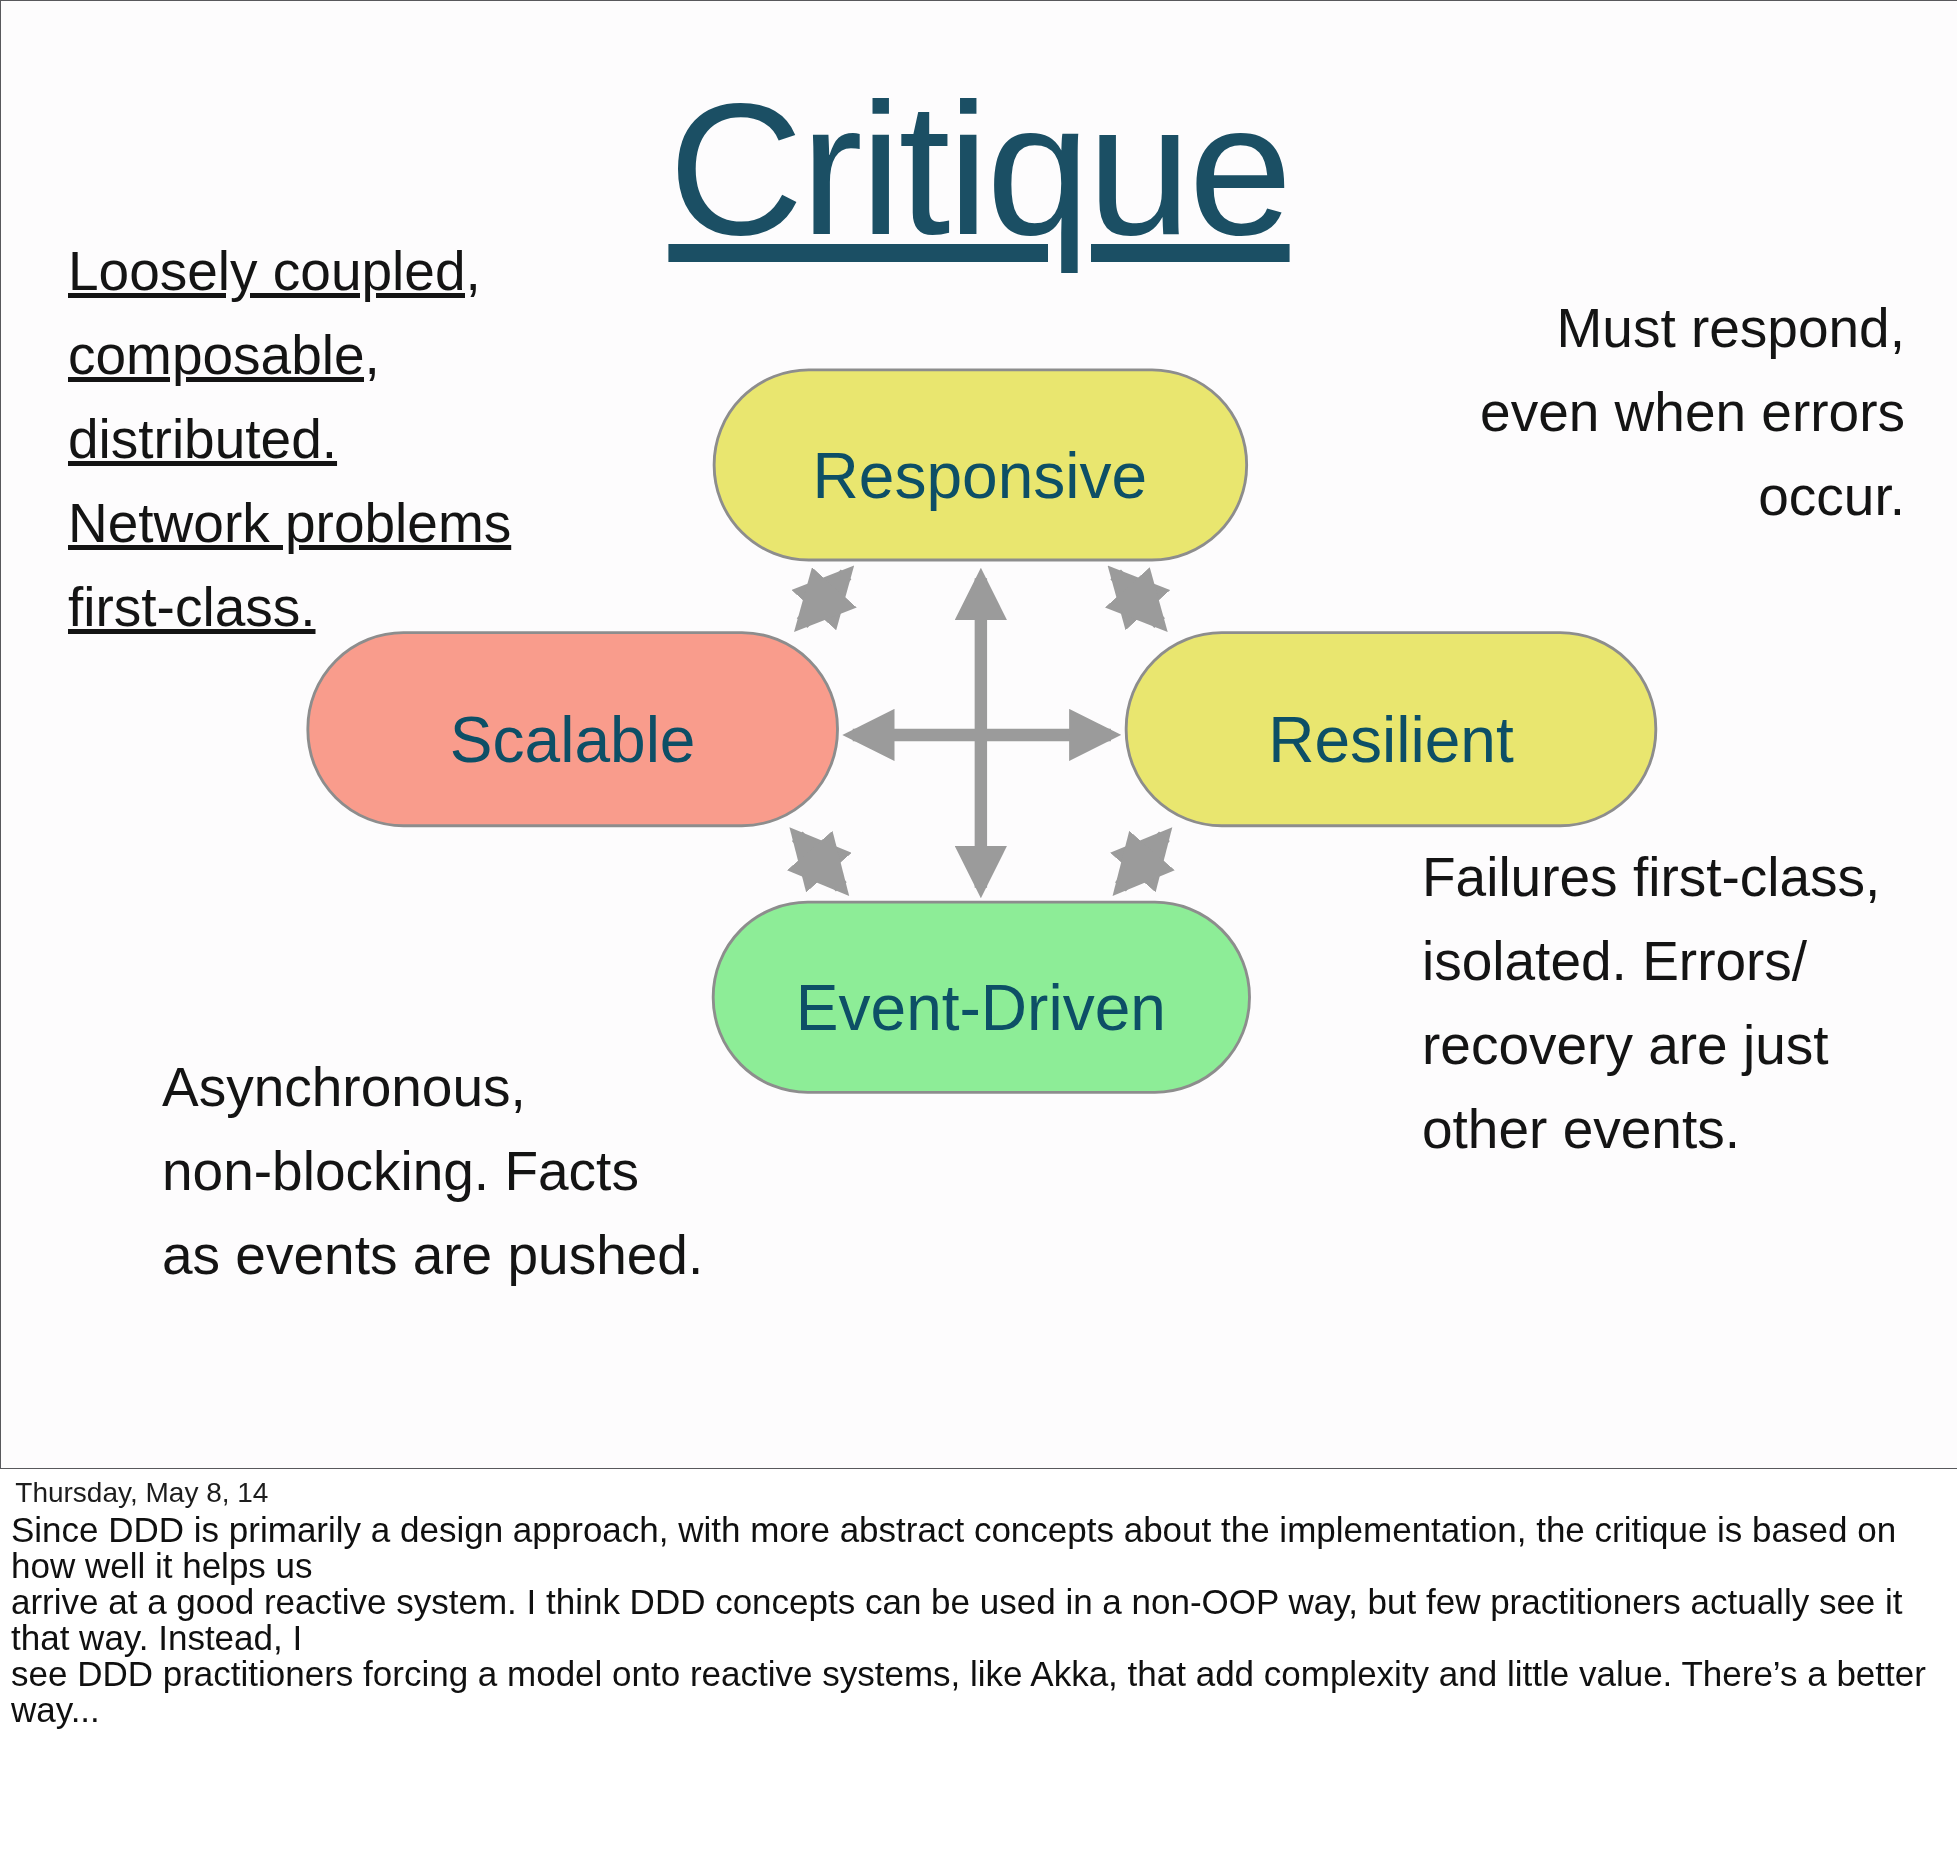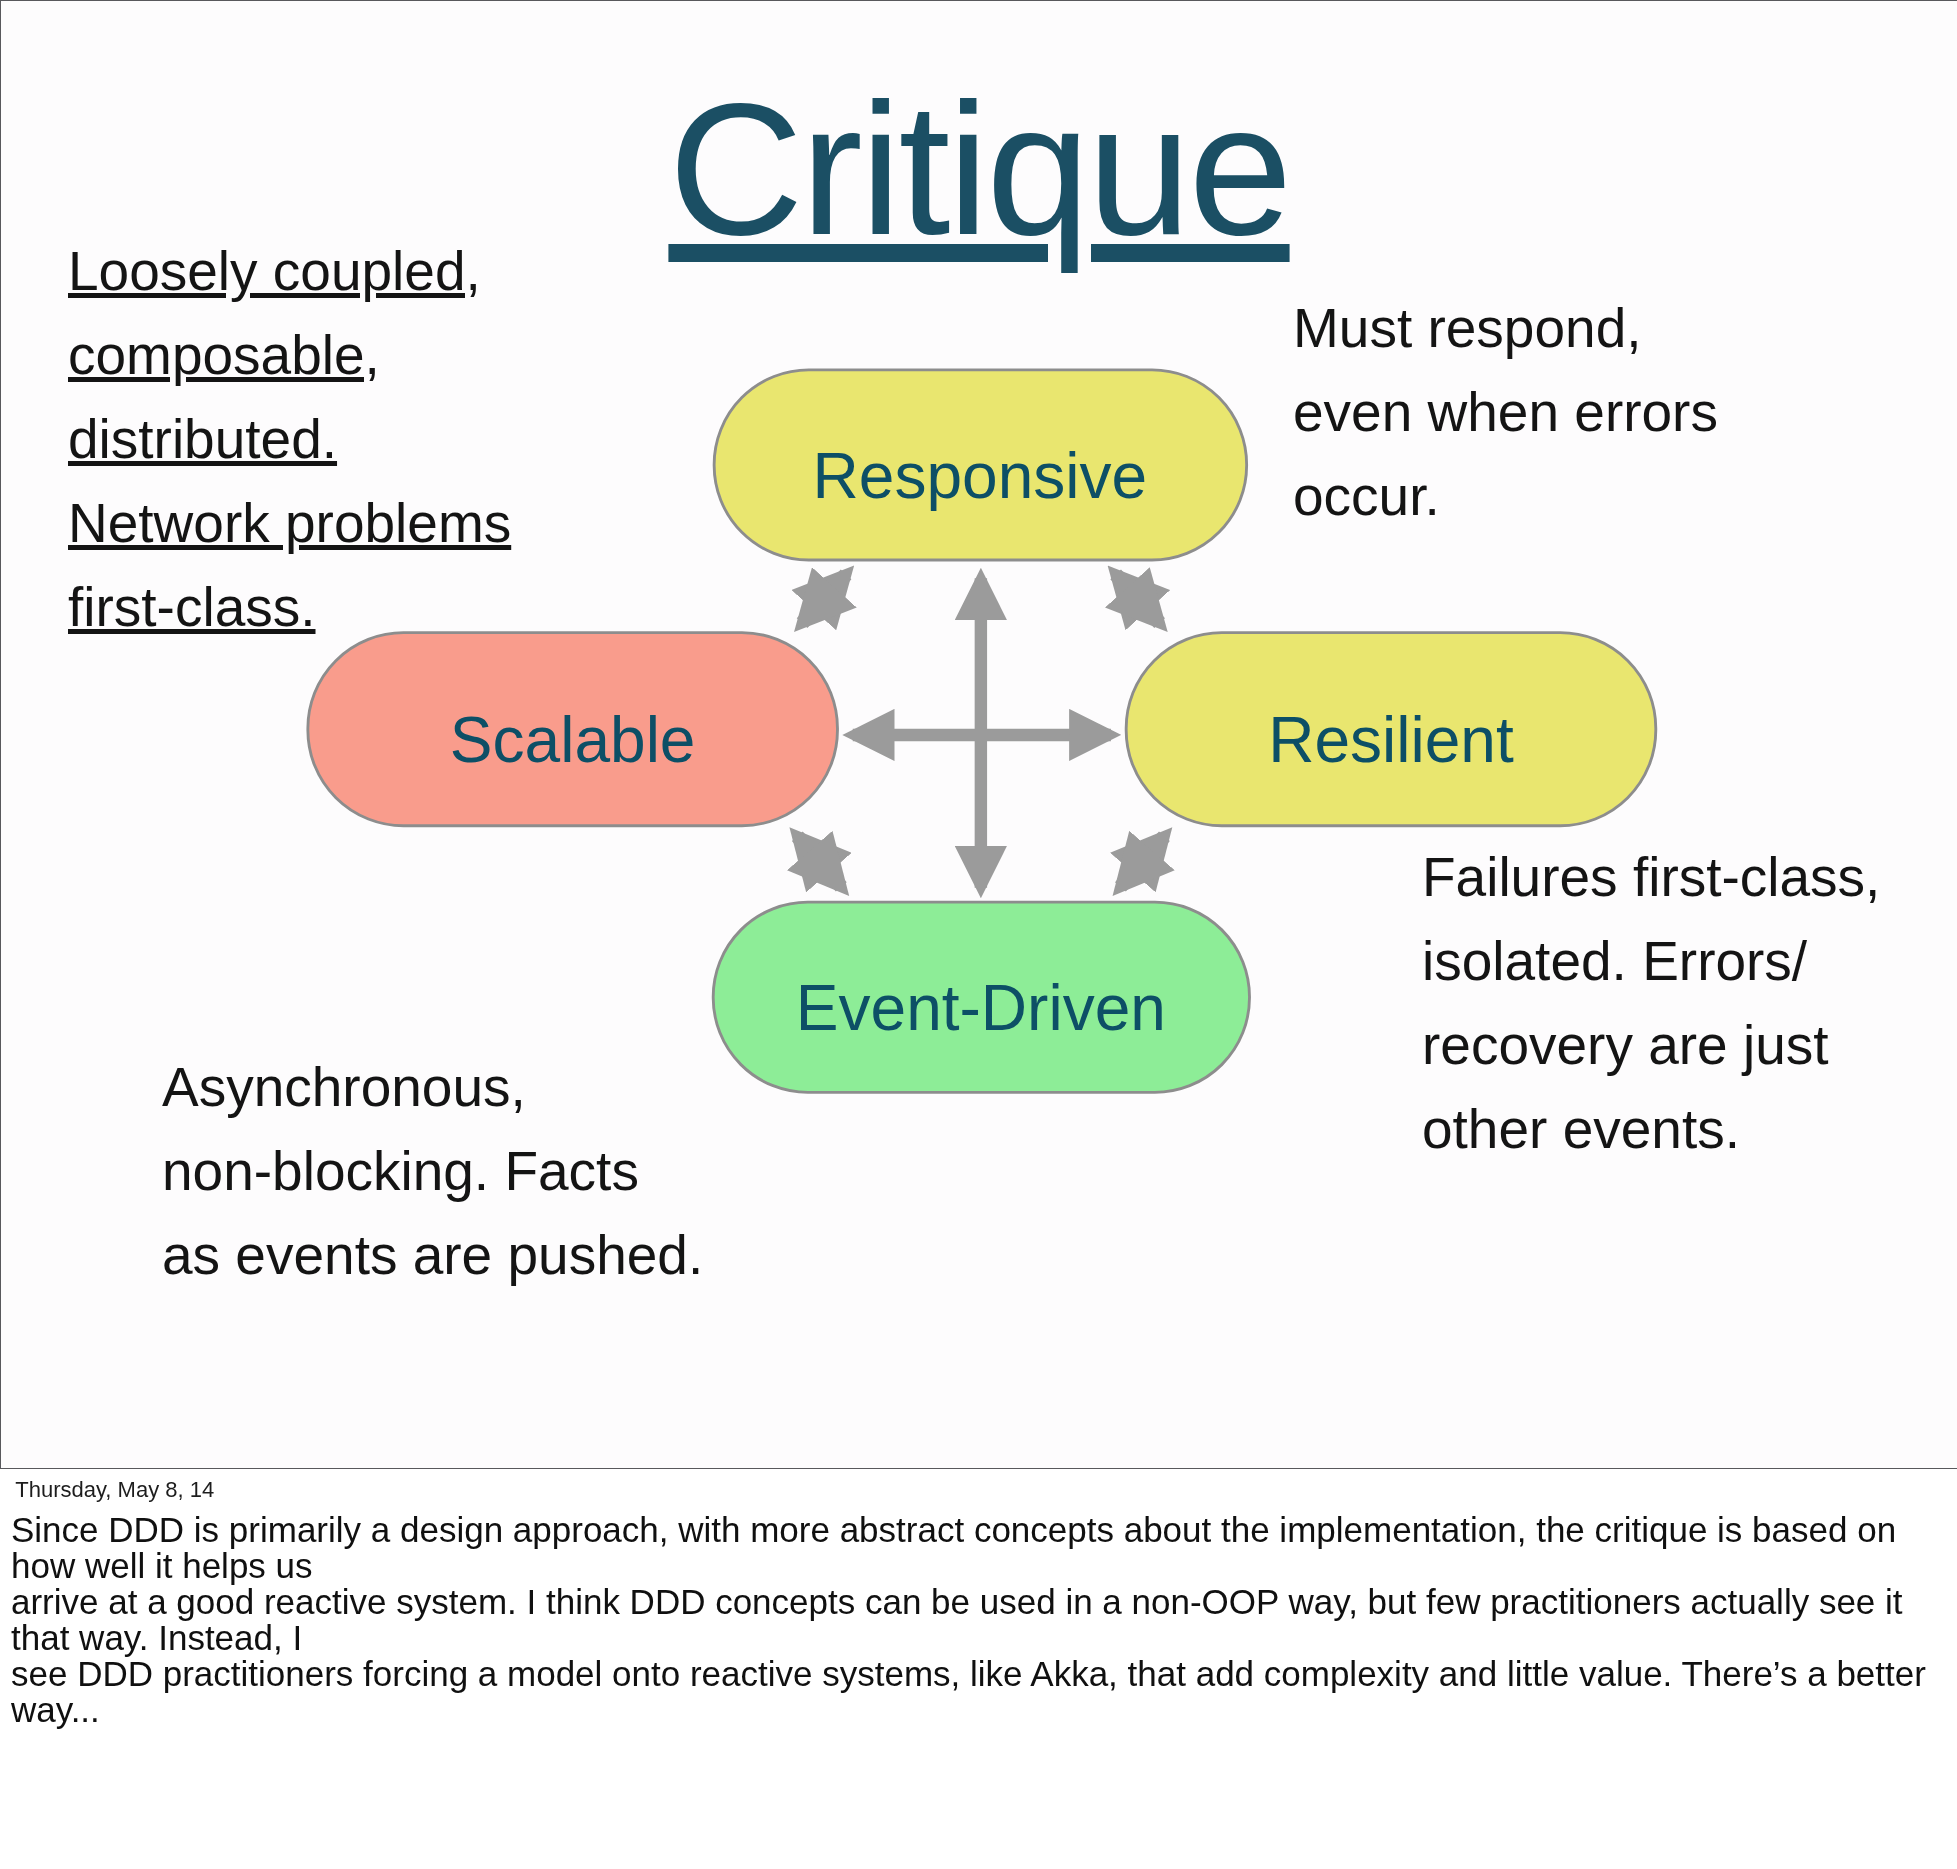--- a/index.html
+++ b/index.html
@@ -4,29 +4,29 @@
 <style>
   html,body{margin:0;padding:0;background:#ffffff;}
   .stage{position:relative;width:1958px;height:1870px;background:#ffffff;overflow:hidden;
          font-family:"Liberation Sans",sans-serif;}
   .slide{position:absolute;left:0;top:0;width:1958px;height:1469px;box-sizing:border-box;
          border:1.9px solid #58585c;background:#fdfcfd;}
   .slide-title{position:absolute;left:0;top:57px;width:100%;text-align:center;
          font-size:187px;line-height:1.2;font-weight:400;color:#1b4f64;letter-spacing:-2.9px;margin:0;text-decoration:underline;}
   .ann{position:absolute;color:#141414;font-size:55px;line-height:84px;white-space:pre-line;}
   .ann-tl{left:67px;top:228px;width:612px;text-decoration:underline;}
-  .ann-tr{left:1292px;top:285px;width:612px;}
+  .ann-tr{left:1292px;top:285px;width:612px;text-align:right;}
   .ann-br{left:1421px;top:834px;width:535px;}
   .ann-bl{left:161px;top:1044px;width:669px;}
   .diagram-svg{position:absolute;left:0;top:0;width:1954px;height:1465px;}
   .node-label{font-family:"Liberation Sans",sans-serif;font-size:67px;fill:#0d4f66;}
   .edge{stroke:#9b9b9b;fill:none;}
   .edge-straight{stroke-width:13px;}
   .edge-diag{stroke-width:15px;}
-  .notes-date{position:absolute;left:15.3px;top:1477px;font-size:22px;color:#1d1d1d;}
+  .notes-date{position:absolute;left:15.3px;top:1477px;font-size:28px;color:#1d1d1d;}
   .notes-body{position:absolute;left:11px;top:1512px;width:1931px;font-size:35px;
          line-height:36px;color:#101010;white-space:pre-line;}
 </style>
 </head>
 <body>
 
 <div class="stage">
 
   <div class="slide">
 

